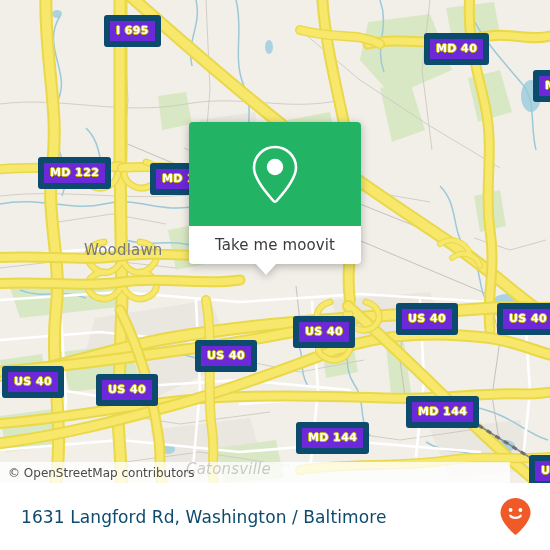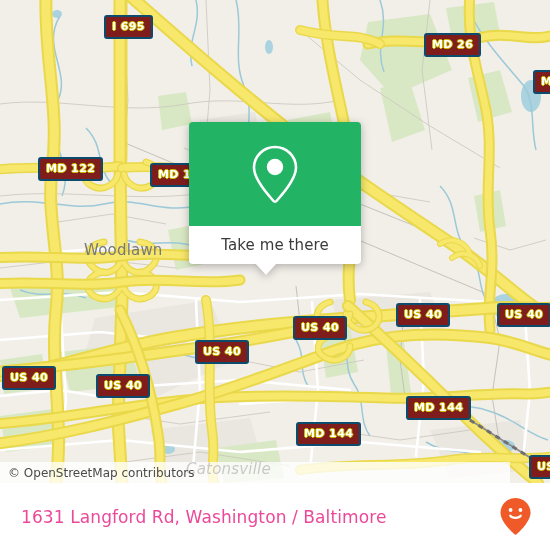--- a/index.html
+++ b/index.html
@@ -21,22 +21,22 @@
     left: 0; top: 0;
     width: 550px; height: 483px;
     background: #f2efe9;
     overflow: hidden;
   }
   .layer { position: absolute; left: 0; top: 0; width: 550px; height: 483px; }
 
   
   .shield {
     position: absolute;
-    background: #7f1d1d;
-    border: 2px solid #0c4a6e;
+    background: #6d28d9;
+    border: 6px solid #0c4a6e;
     border-radius: 3px;
     color: #ffffff;
     font-family: "DejaVu Sans", sans-serif;
     font-size: 11px;
     font-weight: bold;
     letter-spacing: .4px;
     line-height: 1;
     padding: 4px 6px 5px 6px;
     white-space: nowrap;
     text-shadow:
@@ -119,21 +119,21 @@
     left: 0; top: 483px;
     width: 550px; height: 67px;
     background: #ffffff;
     display: flex;
     align-items: center;
     overflow: hidden;
   }
   #address {
     position: relative;
     padding-left: 21px;
-    color: #ec4899;
+    color: #0c4a6e;
     font-family: "DejaVu Sans", sans-serif;
     font-size: 17px;
     letter-spacing: .1px;
     z-index: 2;
   }
   #brand {
     position: absolute;
     right: 18px; top: 50%;
     transform: translateY(-50%);
     display: flex;
@@ -362,21 +362,21 @@
       </g>
       <g stroke="#6f6f6f" fill="none" stroke-width="3" stroke-dasharray="5 5">
         <path d="M470 420 L550 470"></path>
       </g>
     </svg>
 
     <div class="place" style="left:84px; top:241px;">Woodlawn</div>
     <div class="place faded" style="left:186px; top:460px;">Catonsville</div>
 
     <div class="shield" style="left:104px; top:15px;">I 695</div>
-    <div class="shield" style="left:424px; top:33px;">MD 26</div>
+    <div class="shield" style="left:424px; top:33px;">MD 40</div>
     <div class="shield" style="left:533px; top:70px;">MD</div>
     <div class="shield" style="left:38px;  top:157px;">MD 122</div>
     <div class="shield" style="left:150px; top:163px;">MD 122</div>
     <div class="shield" style="left:293px; top:316px;">US 40</div>
     <div class="shield" style="left:396px; top:303px;">US 40</div>
     <div class="shield" style="left:497px; top:303px;">US 40</div>
     <div class="shield" style="left:195px; top:340px;">US 40</div>
     <div class="shield" style="left:2px;   top:366px;">US 40</div>
     <div class="shield" style="left:96px;  top:374px;">US 40</div>
     <div class="shield" style="left:406px; top:396px;">MD 144</div>
@@ -384,21 +384,21 @@
     <div class="shield" style="left:529px; top:455px;">US</div>
 
     <div id="popup">
       <div id="popup-top">
         <svg width="52" height="62" viewBox="0 0 52 62">
           <path d="M26 4 C14.5 4 5 13.2 5 24.6 C5 35.5 19.5 52.5 24.5 58 C25.3 58.9 26.7 58.9 27.5 58 C32.5 52.5 47 35.5 47 24.6 C47 13.2 37.5 4 26 4 Z" fill="none" stroke="#ffffff" stroke-width="2.6"></path>
           <circle cx="26" cy="24" r="8.2" fill="#ffffff"></circle>
         </svg>
       </div>
       <div id="popup-bottom">
-        <span>Take me there</span>
+        <span>Take me moovit</span>
       </div>
       <div id="popup-tip"></div>
     </div>
 
     <div id="attrib">
       <span>© OpenStreetMap contributors</span>
     </div>
   </div>
 
   <div id="footer">

